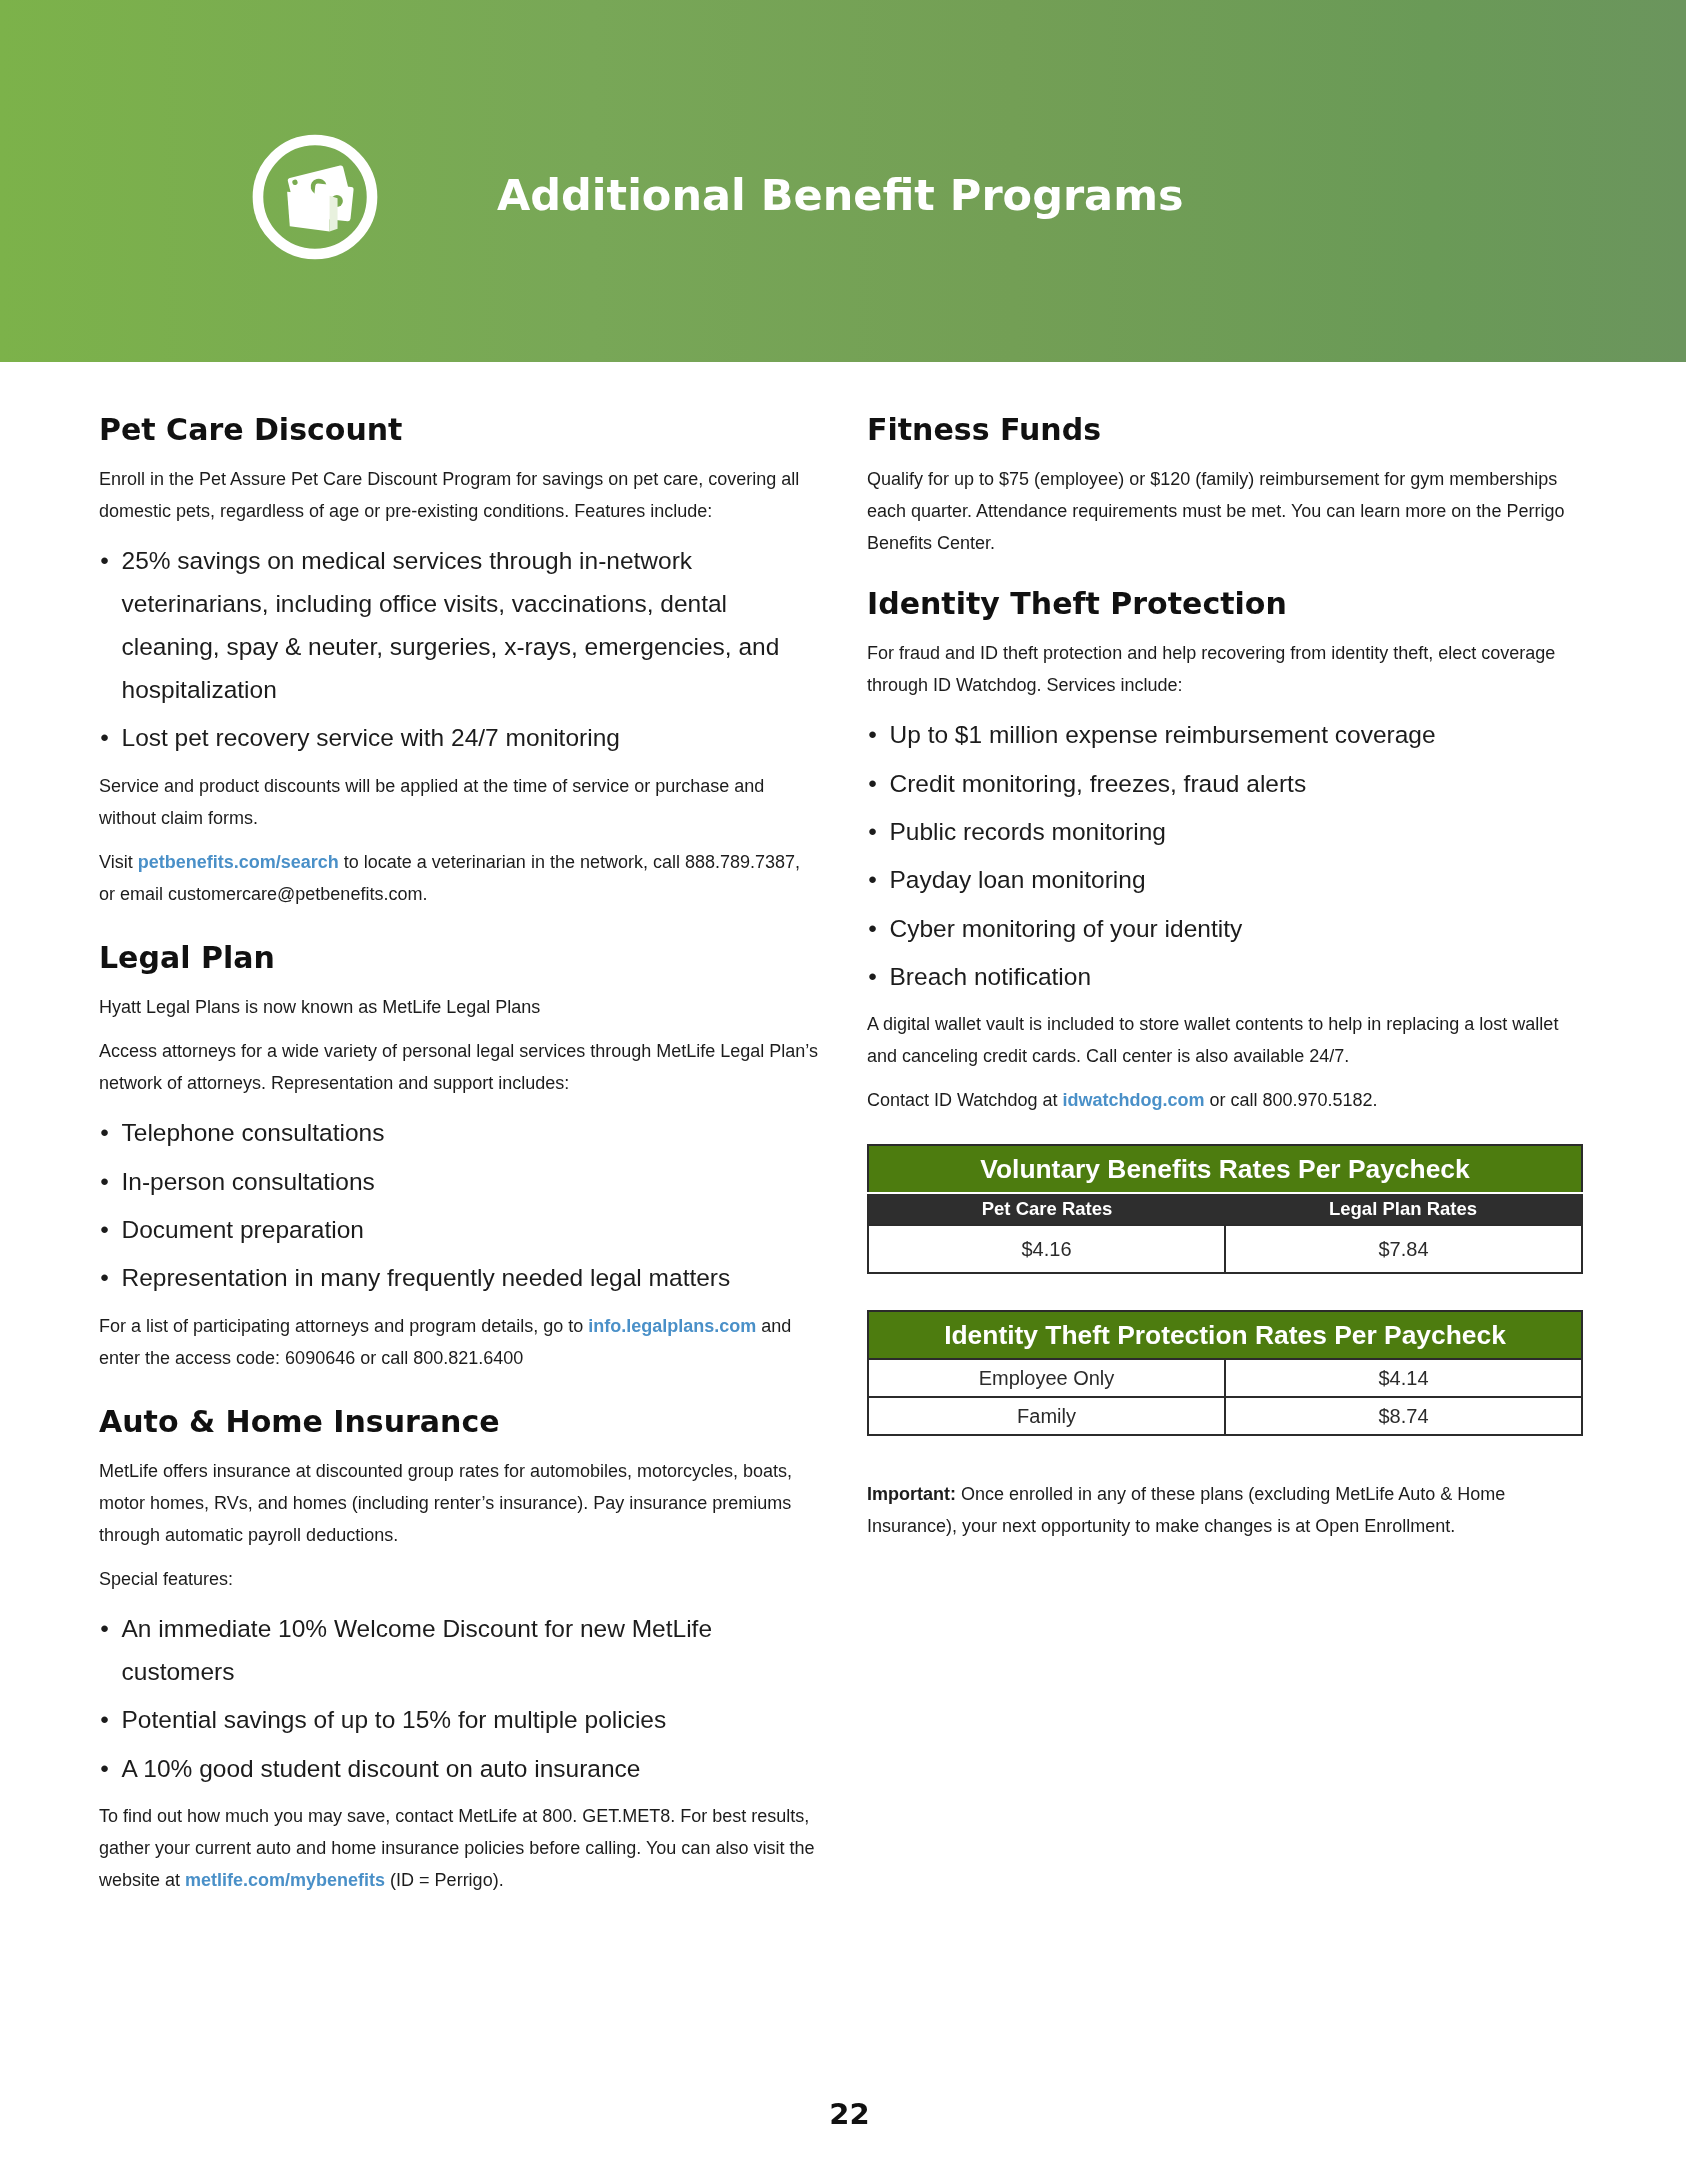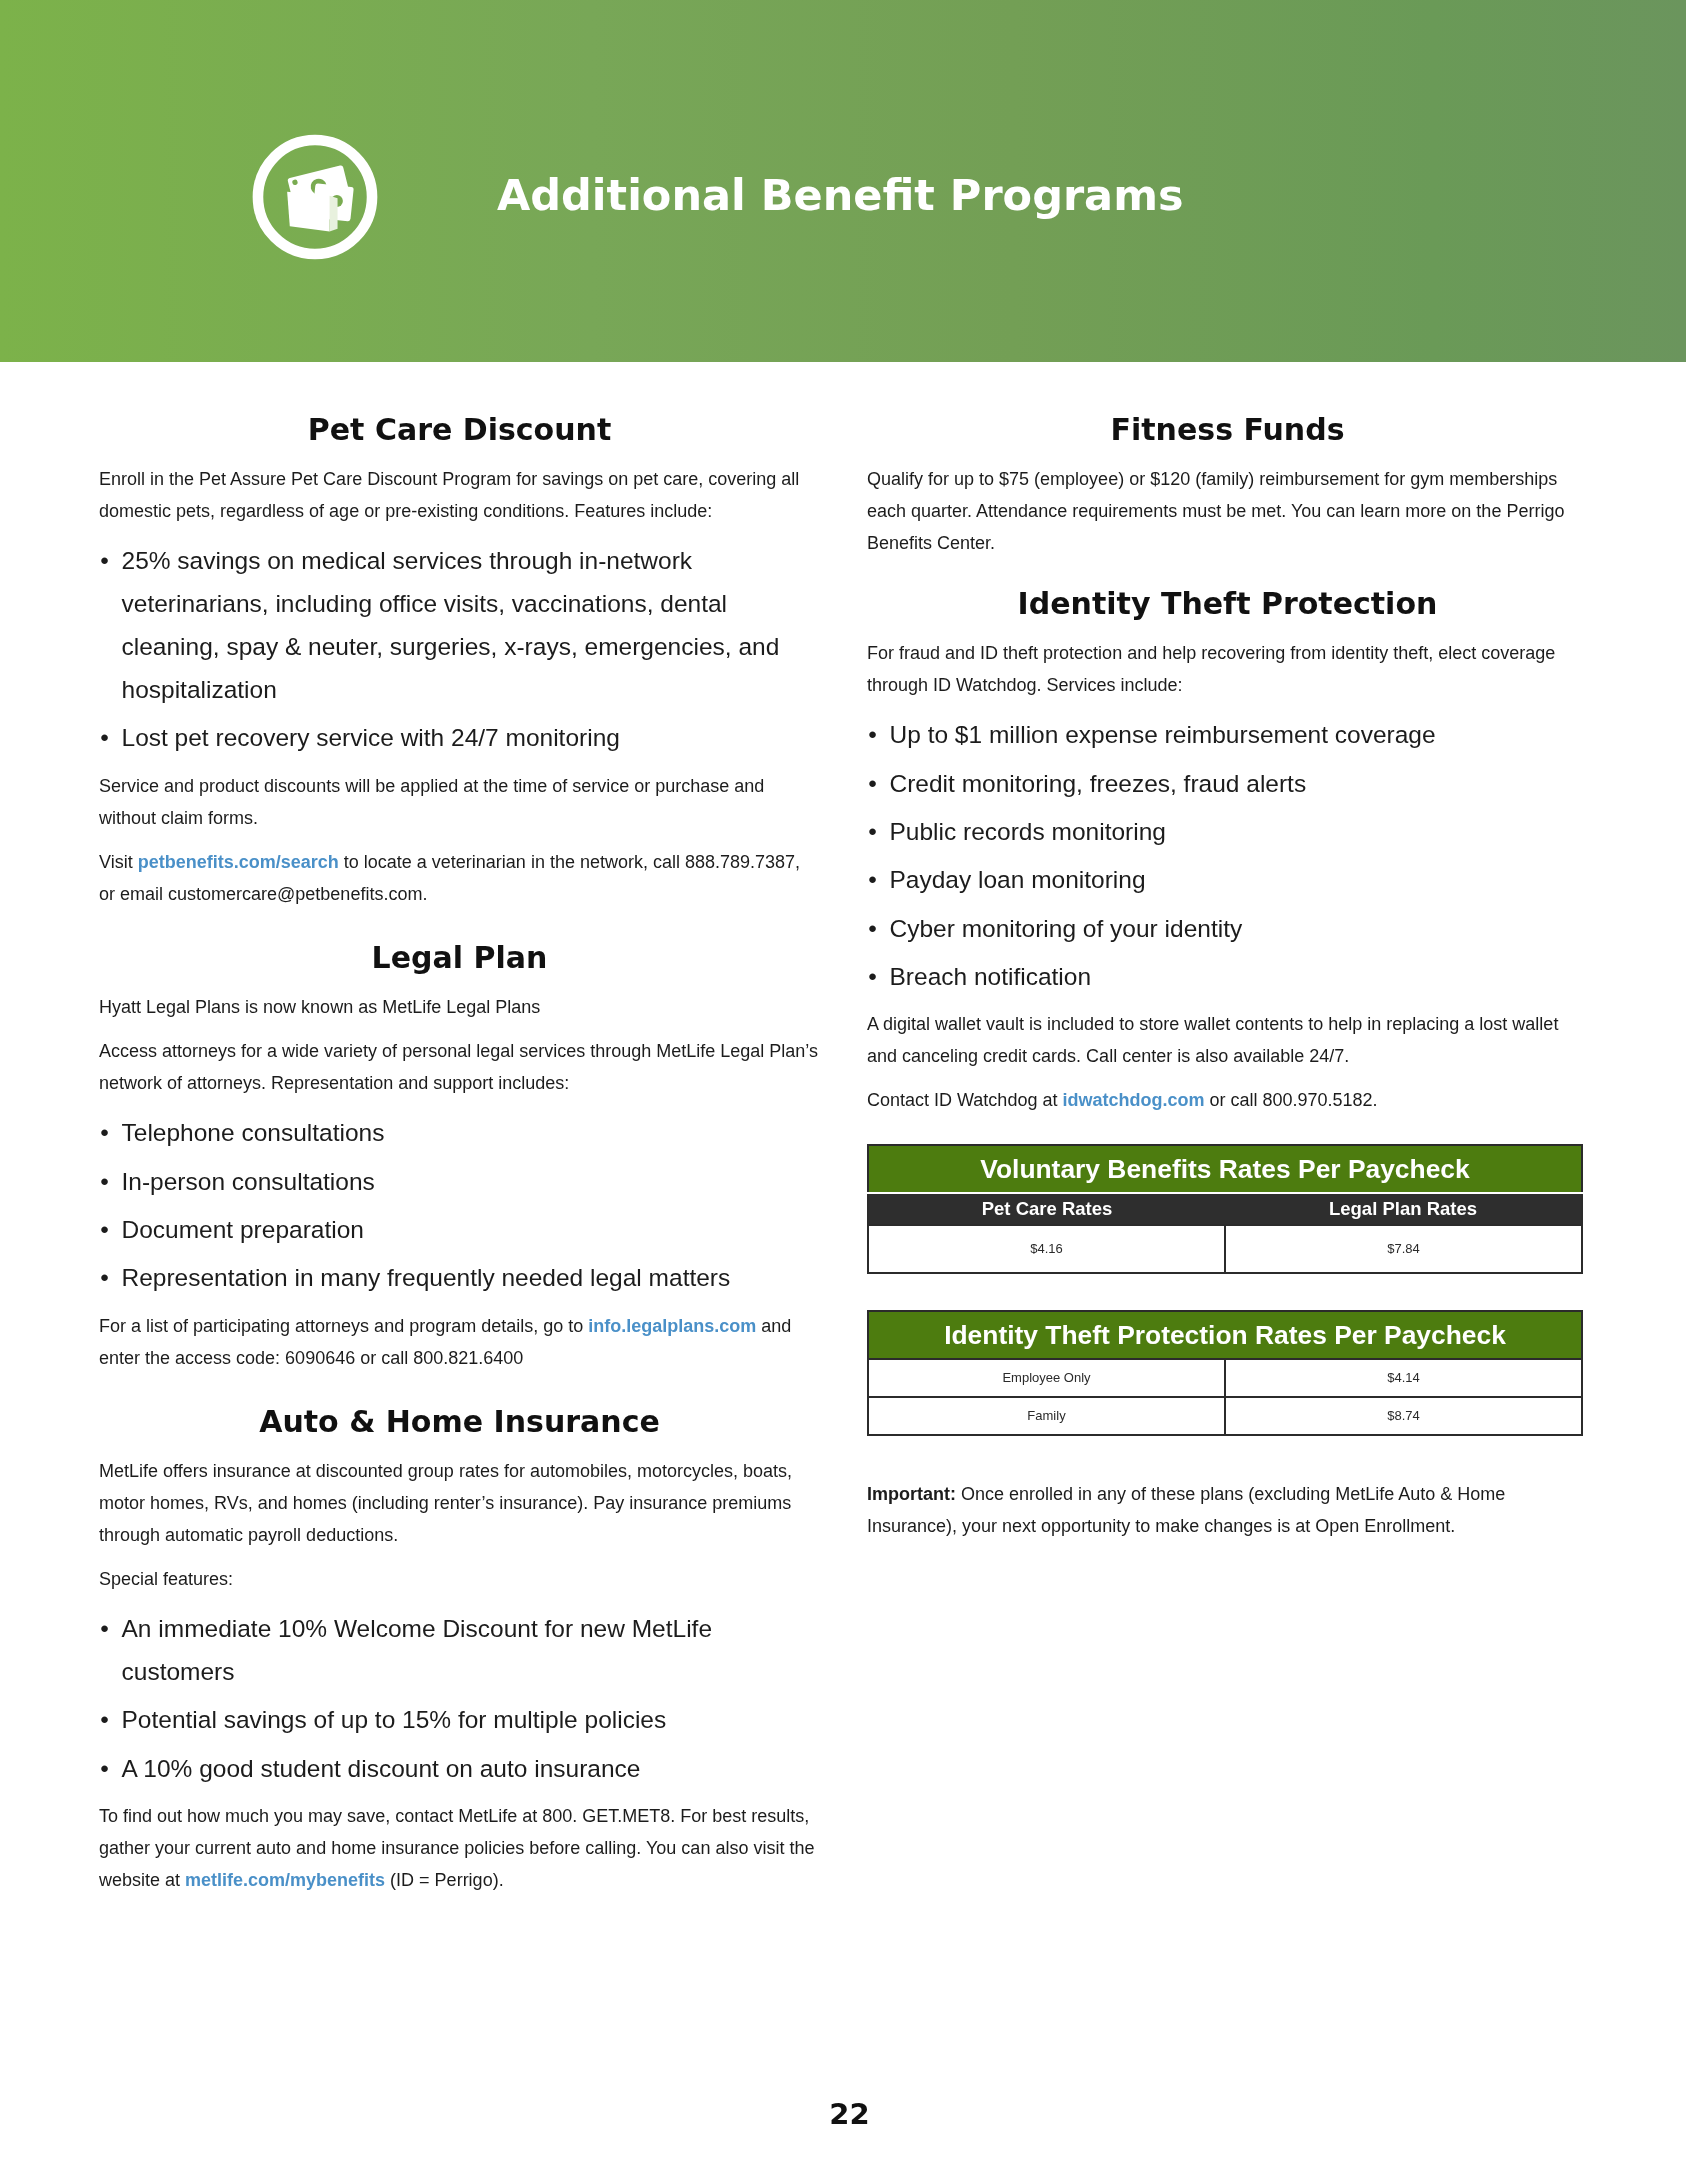--- a/index.html
+++ b/index.html
@@ -19,21 +19,21 @@
       font-size: 43px; line-height: 79px; color: #ffffff; letter-spacing: 0px;
       white-space: nowrap;
     }
 
     .col { position: absolute; top: 410px; }
     .col-left { left: 99px; width: 721px; }
     .col-right { left: 867px; width: 721px; }
 
     h2.section-title {
       font-family: "DejaVu Sans", sans-serif; font-weight: bold;
-      font-size: 30px; line-height: 40px; text-align: center; color: #111111;
+      font-size: 30px; line-height: 40px; text-align: left; color: #111111;
       margin-bottom: 13.2px;
     }
     p.body {
       font-size: 18px; line-height: 32px; color: #1c1c1c; margin-bottom: 12px;
     }
     ul.bullets { list-style: none; margin-bottom: 10.6px; }
     ul.bullets li {
       font-size: 24.5px; line-height: 43px; color: #1c1c1c;
       padding-left: 22.5px; position: relative; margin-bottom: 5.3px;
     }
@@ -51,21 +51,21 @@
     table.rates th.title {
       background: #4d7c0f; color: #ffffff; font-weight: bold;
       font-size: 26.4px; line-height: 46px; text-align: center;
       border-bottom: 2.6px solid #ffffff;
     }
     table.rates th.colhead {
       background: #2e2e2e; color: #ffffff; font-weight: bold;
       font-size: 18.5px; line-height: 30px; text-align: center; width: 50%;
     }
     table.rates td {
-      font-size: 13px; line-height: 46px; text-align: center; color: #2b2b2b;
+      font-size: 20px; line-height: 46px; text-align: center; color: #2b2b2b;
       border: 2px solid #2b2b2b; width: 50%; background: #fff;
     }
     table.rates.idt td { line-height: 36px; }
 
     .page-num {
       position: absolute; left: 0; width: 1686px; top: 2097px; text-align: center;
       font-family: "DejaVu Sans", sans-serif; font-weight: bold; font-size: 29px; color: #111; padding-left: 13px;
     }
   </style>
 </head>

